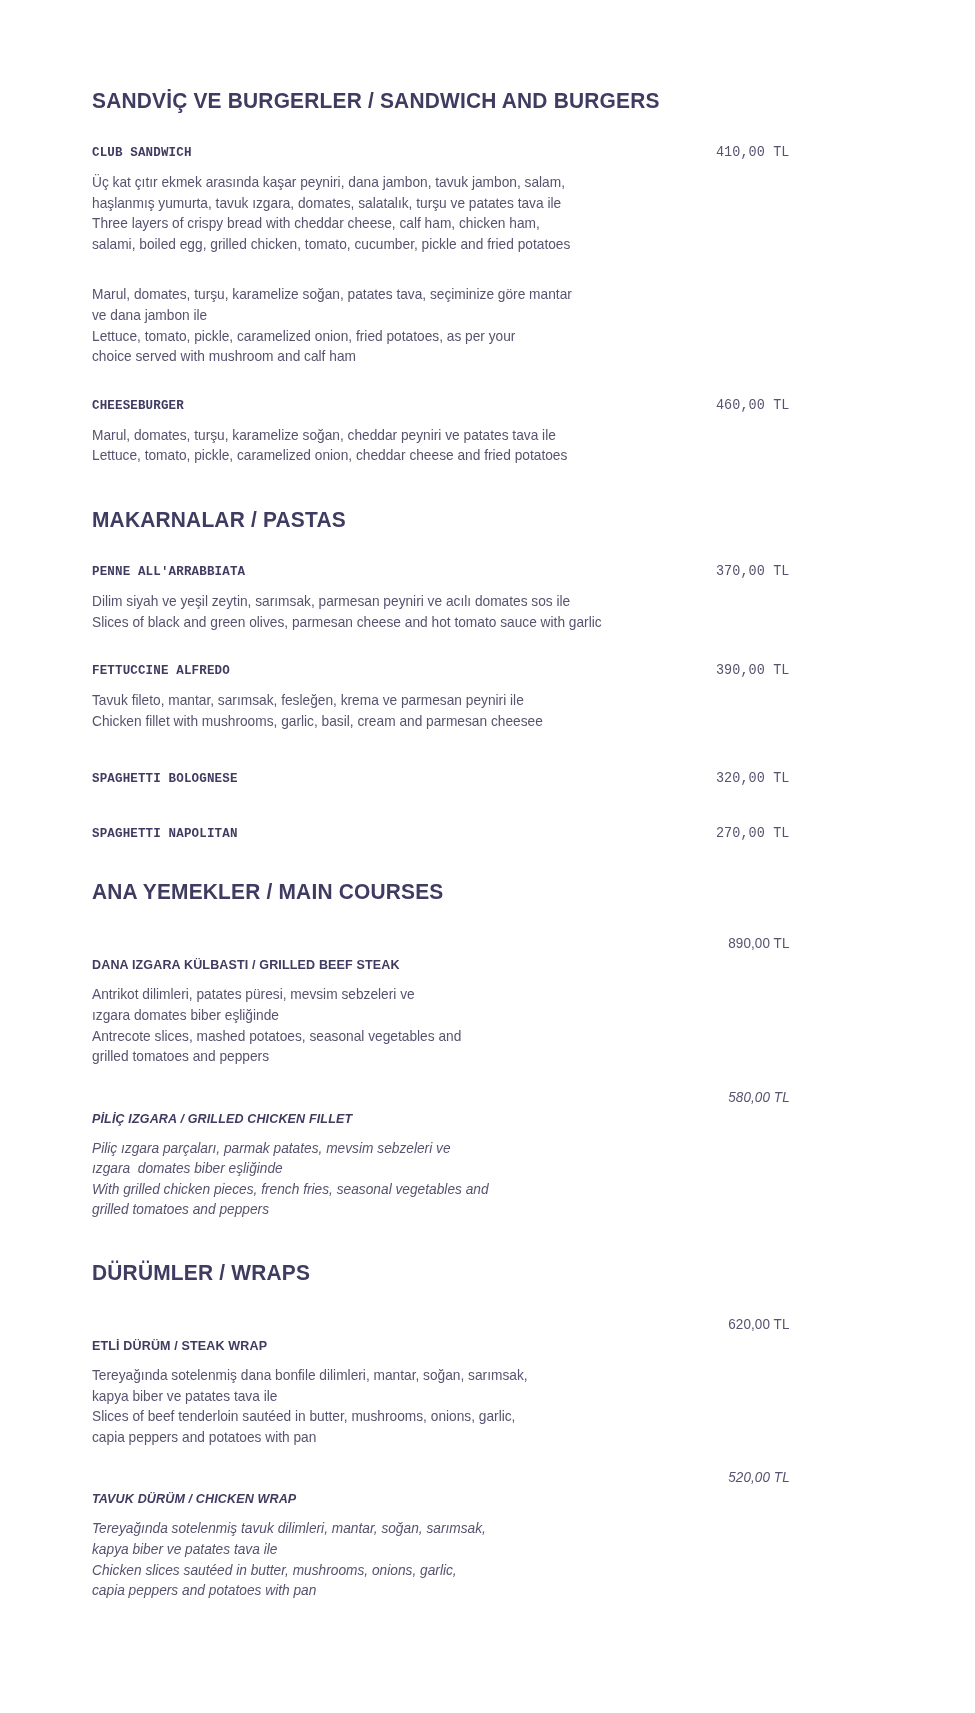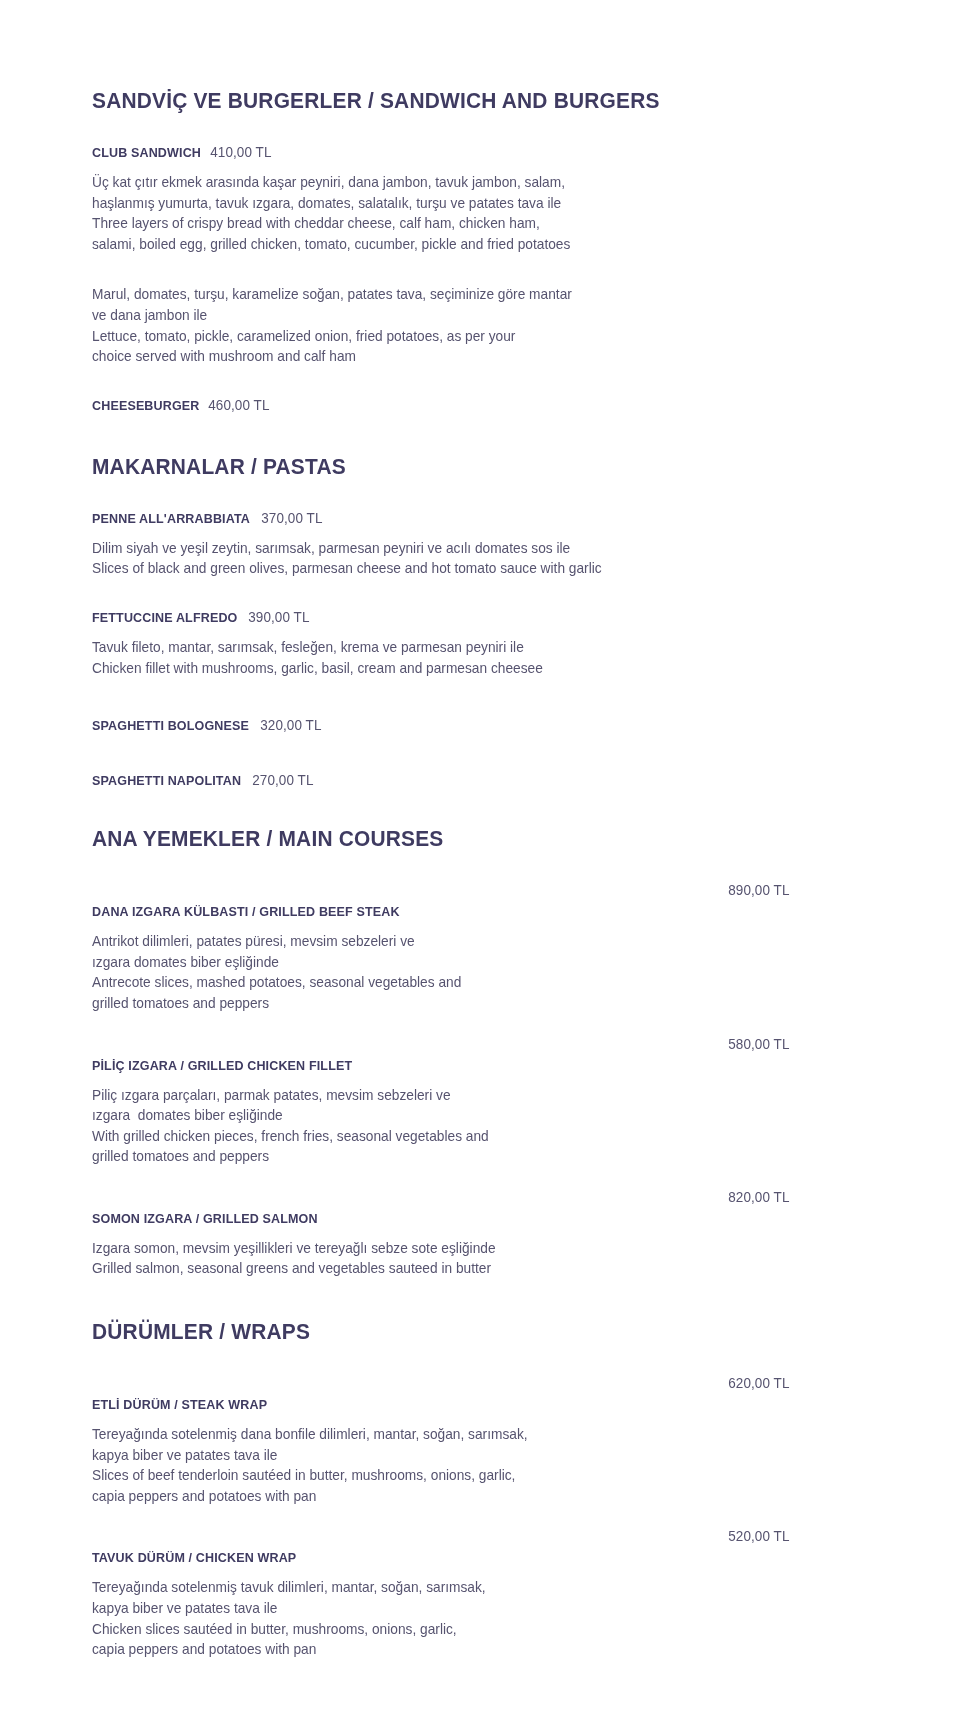--- a/index.html
+++ b/index.html
@@ -39,20 +39,22 @@
   .sec-gap-4 { margin-top: 40px; }
 
   
   .item {
     position: relative;
     margin-top: 30px;
   }
   .item-head {
     display: flex;
     align-items: baseline;
+    justify-content: space-between;
+    font-family: Liberation Mono, monospace;
   }
   .item-name {
     font-size: 13.2px;
     font-weight: bold;
     letter-spacing: 0.15px;
     color: #3f3b61;
     transform: scaleX(0.95);
     transform-origin: left center;
     white-space: nowrap;
   }
@@ -83,21 +85,21 @@
     position: relative;
     height: 0;
   }
   .price-above .price {
     position: absolute;
     right: 0;
     bottom: 6px;
   }
 
   .item.tight { margin-top: 39px; }
-  .item.loose { margin-top: 44px; }
+  .item.loose { margin-top: 44px; font-style: italic; }
   .item.pricetop { margin-top: 52px; }
 </style>
 </head>
 <body>
 
 <div class="page" id="page-root">
     <div class="section-head sec-gap-1">SANDVİÇ VE BURGERLER / SANDWICH AND BURGERS</div>
     <div class="item">
       <div class="item-head">
         <div class="item-name">CLUB SANDWICH</div>
@@ -116,20 +118,24 @@
         <div class="desc-line">ve dana jambon ile</div>
         <div class="desc-line">Lettuce, tomato, pickle, caramelized onion, fried potatoes, as per your</div>
         <div class="desc-line">choice served with mushroom and calf ham</div>
       </div>
     </div>
     <div class="item">
       <div class="item-head">
         <div class="item-name">CHEESEBURGER</div>
         <div class="price">460,00 TL</div>
       </div>
+      <div class="desc">
+        <div class="desc-line">Marul, domates, turşu, karamelize soğan, cheddar peyniri ve patates tava ile</div>
+        <div class="desc-line">Lettuce, tomato, pickle, caramelized onion, cheddar cheese and fried potatoes</div>
+      </div>
     </div>
     <div class="section-head sec-gap-2">MAKARNALAR / PASTAS</div>
     <div class="item">
       <div class="item-head">
         <div class="item-name">PENNE ALL'ARRABBIATA</div>
         <div class="price">370,00 TL</div>
       </div>
       <div class="desc">
         <div class="desc-line">Dilim siyah ve yeşil zeytin, sarımsak, parmesan peyniri ve acılı domates sos ile</div>
         <div class="desc-line">Slices of black and green olives, parmesan cheese and hot tomato sauce with garlic</div>
@@ -175,30 +181,20 @@
         <div class="price">580,00 TL</div>
       </div>
       <div class="item-name">PİLİÇ IZGARA / GRILLED CHICKEN FILLET</div>
       <div class="desc">
         <div class="desc-line">Piliç ızgara parçaları, parmak patates, mevsim sebzeleri ve</div>
         <div class="desc-line">ızgara  domates biber eşliğinde</div>
         <div class="desc-line">With grilled chicken pieces, french fries, seasonal vegetables and</div>
         <div class="desc-line">grilled tomatoes and peppers</div>
       </div>
     </div>
-    <div class="item loose">
-      <div class="price-above">
-        <div class="price">820,00 TL</div>
-      </div>
-      <div class="item-name">SOMON IZGARA / GRILLED SALMON</div>
-      <div class="desc">
-        <div class="desc-line">Izgara somon, mevsim yeşillikleri ve tereyağlı sebze sote eşliğinde</div>
-        <div class="desc-line">Grilled salmon, seasonal greens and vegetables sauteed in butter</div>
-      </div>
-    </div>
     <div class="section-head sec-gap-4">DÜRÜMLER / WRAPS</div>
     <div class="item pricetop">
       <div class="price-above">
         <div class="price">620,00 TL</div>
       </div>
       <div class="item-name">ETLİ DÜRÜM / STEAK WRAP</div>
       <div class="desc">
         <div class="desc-line">Tereyağında sotelenmiş dana bonfile dilimleri, mantar, soğan, sarımsak,</div>
         <div class="desc-line">kapya biber ve patates tava ile</div>
         <div class="desc-line">Slices of beef tenderloin sautéed in butter, mushrooms, onions, garlic,</div>

